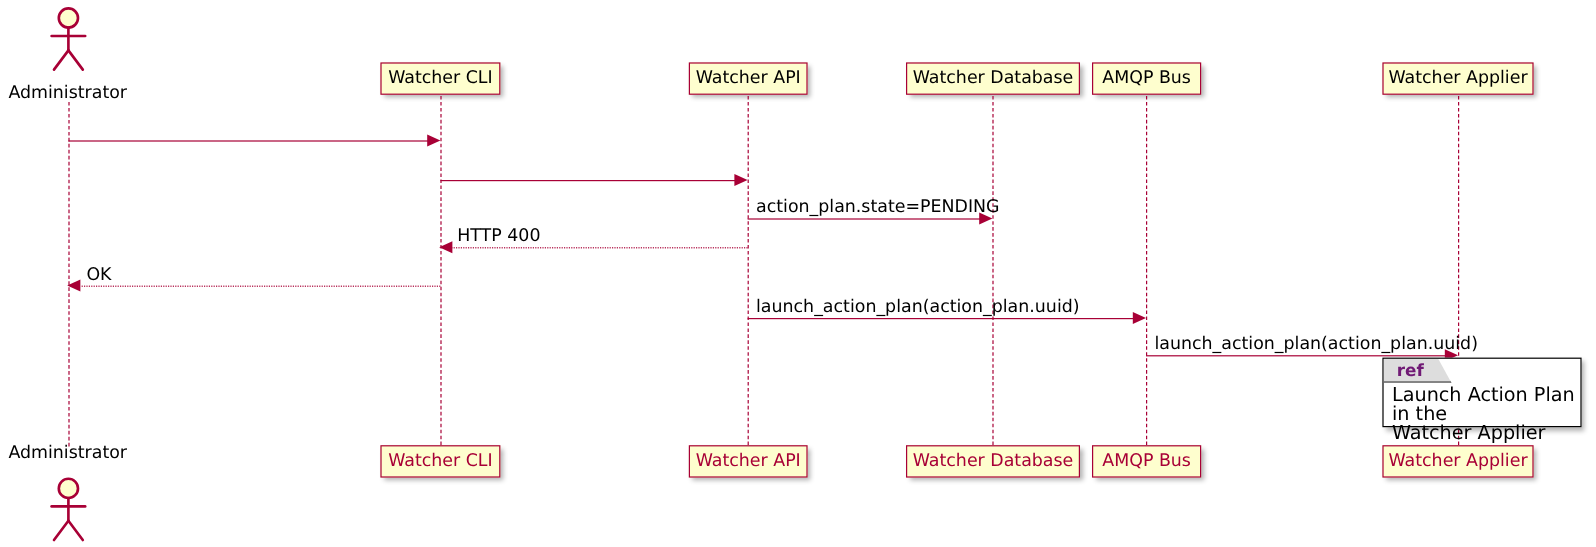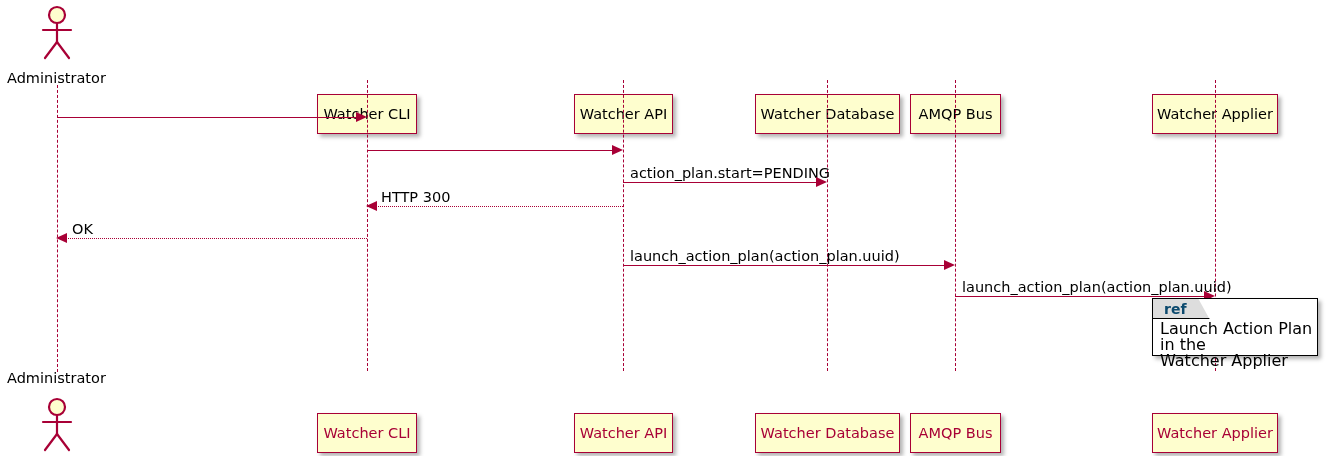--- a/index.html
+++ b/index.html
@@ -27,22 +27,21 @@
     border: 1.5px solid #A80036;
     box-shadow: 3px 3px 4px rgba(0,0,0,0.30);
     font-size: 14.5px;
     line-height: 1;
     color: #000000;
     display: flex;
     align-items: center;
     justify-content: center;
     white-space: nowrap;
     padding: 0 9px;
-    height: 40px;
-    margin-top: 42px;
+    height: 27px;
   }
   .pbox.bottom {
     color: #A80036;
   }
   
   .lifeline {
     position: absolute;
     width: 0;
     border-left: 1.4px dashed #A80036;
   }
@@ -101,21 +100,21 @@
   .ref-tab {
     position: absolute;
     left: 0;
     top: 0;
     height: 19px;
     background: #DDDDDD;
     border-right: 1.6px solid #000000;
     border-bottom: 1.6px solid #000000;
     font-weight: bold;
     font-size: 14px;
-    color: #0c4a6e;
+    color: #701a75;
     display: flex;
     align-items: center;
     padding-left: 11px;
     padding-right: 22px;
     clip-path: polygon(0 0, calc(100% - 11px) 0, 100% 100%, 0 100%);
     line-height: 1;
   }
   .ref-body {
     position: absolute;
     left: 7px;
@@ -166,25 +165,25 @@
   <div class="lifeline" style="left:827px;  top:80px;  height:291px;"></div>
   <div class="lifeline" style="left:955px;  top:80px;  height:291px;"></div>
   <div class="lifeline" style="left:1215px; top:80px;  height:291px;"></div>
 
   <div class="msg-line" style="left:57px; top:117px; width:300px;"></div>
   <div class="arrow right" style="left:356px; top:111.5px;"></div>
 
   <div class="msg-line" style="left:367px; top:150px; width:246px;"></div>
   <div class="arrow right" style="left:612px; top:144.5px;"></div>
 
-  <div class="msg-label" style="left:630px; top:166px;">action_plan.start=PENDING</div>
+  <div class="msg-label" style="left:630px; top:166px;">action_plan.state=PENDING</div>
   <div class="msg-line" style="left:623px; top:182px; width:194px;"></div>
   <div class="arrow right" style="left:816px; top:176.5px;"></div>
 
-  <div class="msg-label" style="left:381px; top:190px;">HTTP 300</div>
+  <div class="msg-label" style="left:381px; top:190px;">HTTP 400</div>
   <div class="msg-line ret" style="left:374px; top:206px; width:249px;"></div>
   <div class="arrow left" style="left:366px; top:200.5px;"></div>
 
   <div class="msg-label" style="left:72px; top:222px;">OK</div>
   <div class="msg-line ret" style="left:65px; top:238px; width:302px;"></div>
   <div class="arrow left" style="left:56px; top:232.5px;"></div>
 
   <div class="msg-label" style="left:630px; top:249px;">launch_action_plan(action_plan.uuid)</div>
   <div class="msg-line" style="left:623px; top:265px; width:322px;"></div>
   <div class="arrow right" style="left:944px; top:259.5px;"></div>

